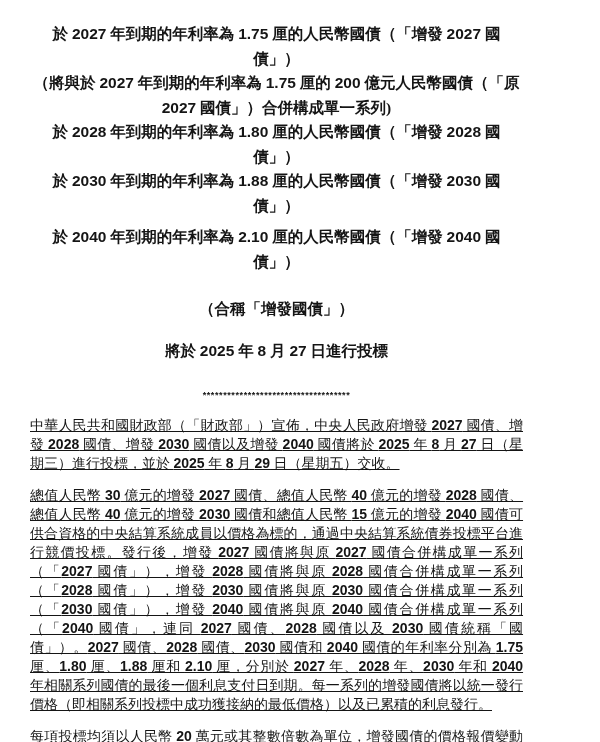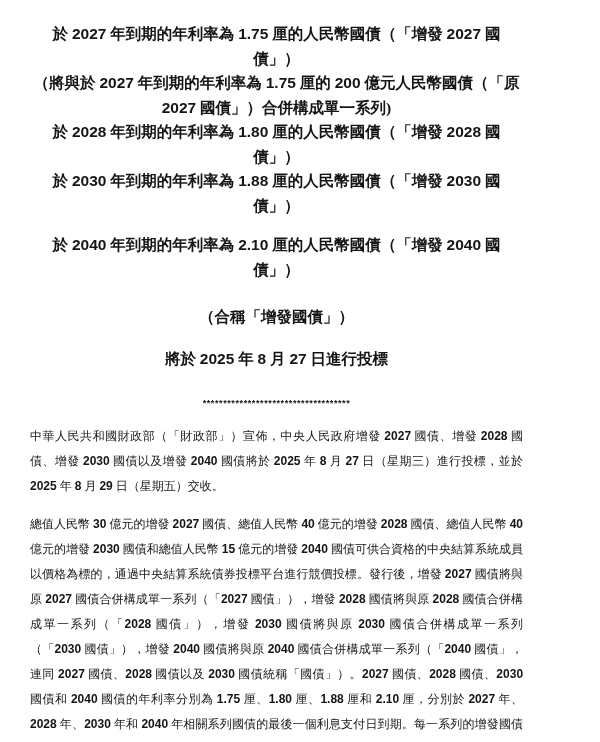--- a/index.html
+++ b/index.html
@@ -22,38 +22,39 @@
     overflow: hidden;
   }
   
   .hline {
     font-weight: bold;
     text-align: center;
     font-size: 15.5px;
     line-height: 24.5px;
   }
   .block { margin: 0; }
-  .block-2040 { margin-top: 15px; }
+  .block-2040 { margin-top: 7px; }
   .collective-line { margin-top: 23px; }
   .tender-date-line { margin-top: 17px; }
   .stars-separator {
     margin-top: 26px;
     text-align: center;
     font-family: "Liberation Sans", "DejaVu Sans", sans-serif;
     font-weight: bold;
     font-size: 9px;
     letter-spacing: 0.6px;
     line-height: 12px;
   }
   .body-text { margin-top: 15px; }
   .para {
-    font-size: 12px;
-    line-height: 25px;
+    font-size: 14px;
+    line-height: 19px;
     text-align: justify;
     margin: 0 0 13px 0;
+    text-decoration: underline;
   }
   
   .num {
     font-family: "Liberation Sans", "DejaVu Sans", sans-serif;
     font-weight: bold;
   }
 </style>
 </head>
 <body>
 

